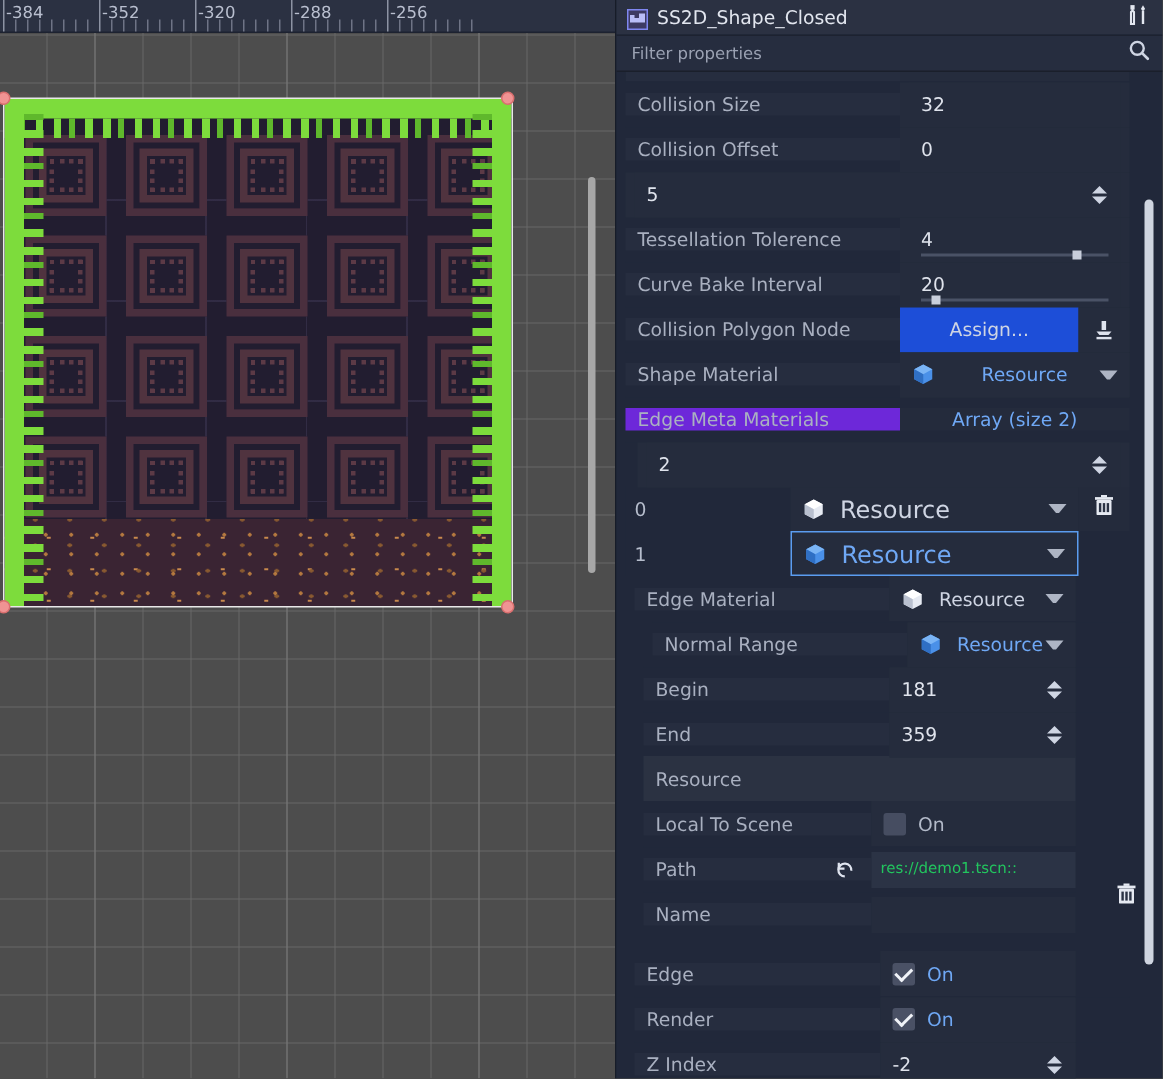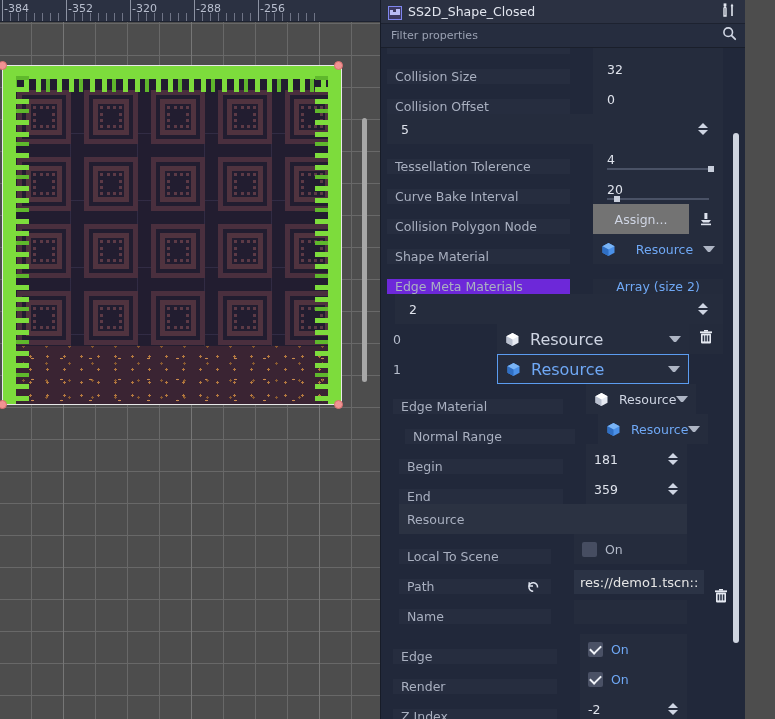--- a/index.html
+++ b/index.html
@@ -7,21 +7,21 @@
     width: 775px; height: 719px;
     background: #4d4d4d;
     font-family: "DejaVu Sans", "Liberation Sans", sans-serif;
     overflow: hidden;
   }
   #app { position: relative; width: 775px; height: 719px; display: flex; }
 
   
   #viewport {
     position: relative;
-    width: 380px; height: 719px;
+    width: 410px; height: 719px;
     background: #4d4d4d;
     overflow: hidden;
   }
   #grid {
     position: absolute; left: 0; top: 22px; right: 0; bottom: 0;
     background-image:
       linear-gradient(to right, #686868 1px, transparent 1px),
       linear-gradient(to bottom, #686868 1px, transparent 1px);
     background-size: 32px 32px;
     background-position: -1px 1px;
@@ -184,24 +184,23 @@
 
   #prop-scrollarea {
     flex: 1; position: relative;
     overflow: hidden;
     background: #21283a;
     padding: 0 22px 0 6px;
   }
   #prop-list { position: absolute; left: 6px; top: -8px; right: 22px; }
 
   .row {
-    display: flex; align-items: flex-end;
+    display: flex; align-items: center;
     height: 30px;
     margin-bottom: 0px;
-    gap: 23px;
   }
   .row .label {
     width: 183px; flex: 0 0 183px;
     display: flex; align-items: center;
     padding-left: 8px;
     font-size: 12.5px; color: #a9b0c0;
     background: #262d3f;
     white-space: nowrap;
   }
   .row .value {
@@ -247,21 +246,21 @@
 
   .res-icon {
     width: 15px; height: 15px; flex: 0 0 15px; margin-right: 10px;
     position: relative;
   }
   .res-label { color: #cfd5e3; }
   .res-label.blue { color: #6fa8f5; }
   .res-center { flex: 1; text-align: center; }
 
   .btn-assign {
-    flex: 1; height: 30px; background: #737373;
+    flex: 1; height: 30px; background: #1d4ed8;
     display: flex; align-items: center; justify-content: center;
     font-size: 12.5px; color: #cfd5e3;
   }
   .icon-btn {
     width: 34px; flex: 0 0 34px; height: 30px;
     background: #252c3d;
     display: flex; align-items: center; justify-content: center;
   }
 
   .section-hdr {
@@ -307,21 +306,21 @@
     border: solid #f0f3f8;
     border-width: 0 2px 2px 0;
     transform: rotate(45deg);
   }
   .cb-text { font-size: 12.5px; color: #6fa8f5; }
   .cb-text.dim { color: #b3bac9; }
 
   .path-field {
     flex: 1; height: 24px; background: #2b3345;
     display: flex; align-items: center; padding: 0 6px;
-    font-size: 13px; color: #e5e5e5;
+    font-size: 10px; color: #22c55e;
     overflow: hidden; white-space: nowrap;
   }
   .name-field {
     flex: 1; height: 24px; background: #252c3d;
   }
   .revert {
     width: 20px; flex: 0 0 20px; display: flex; align-items: center;
     justify-content: center; margin-right: 4px;
   }
 

